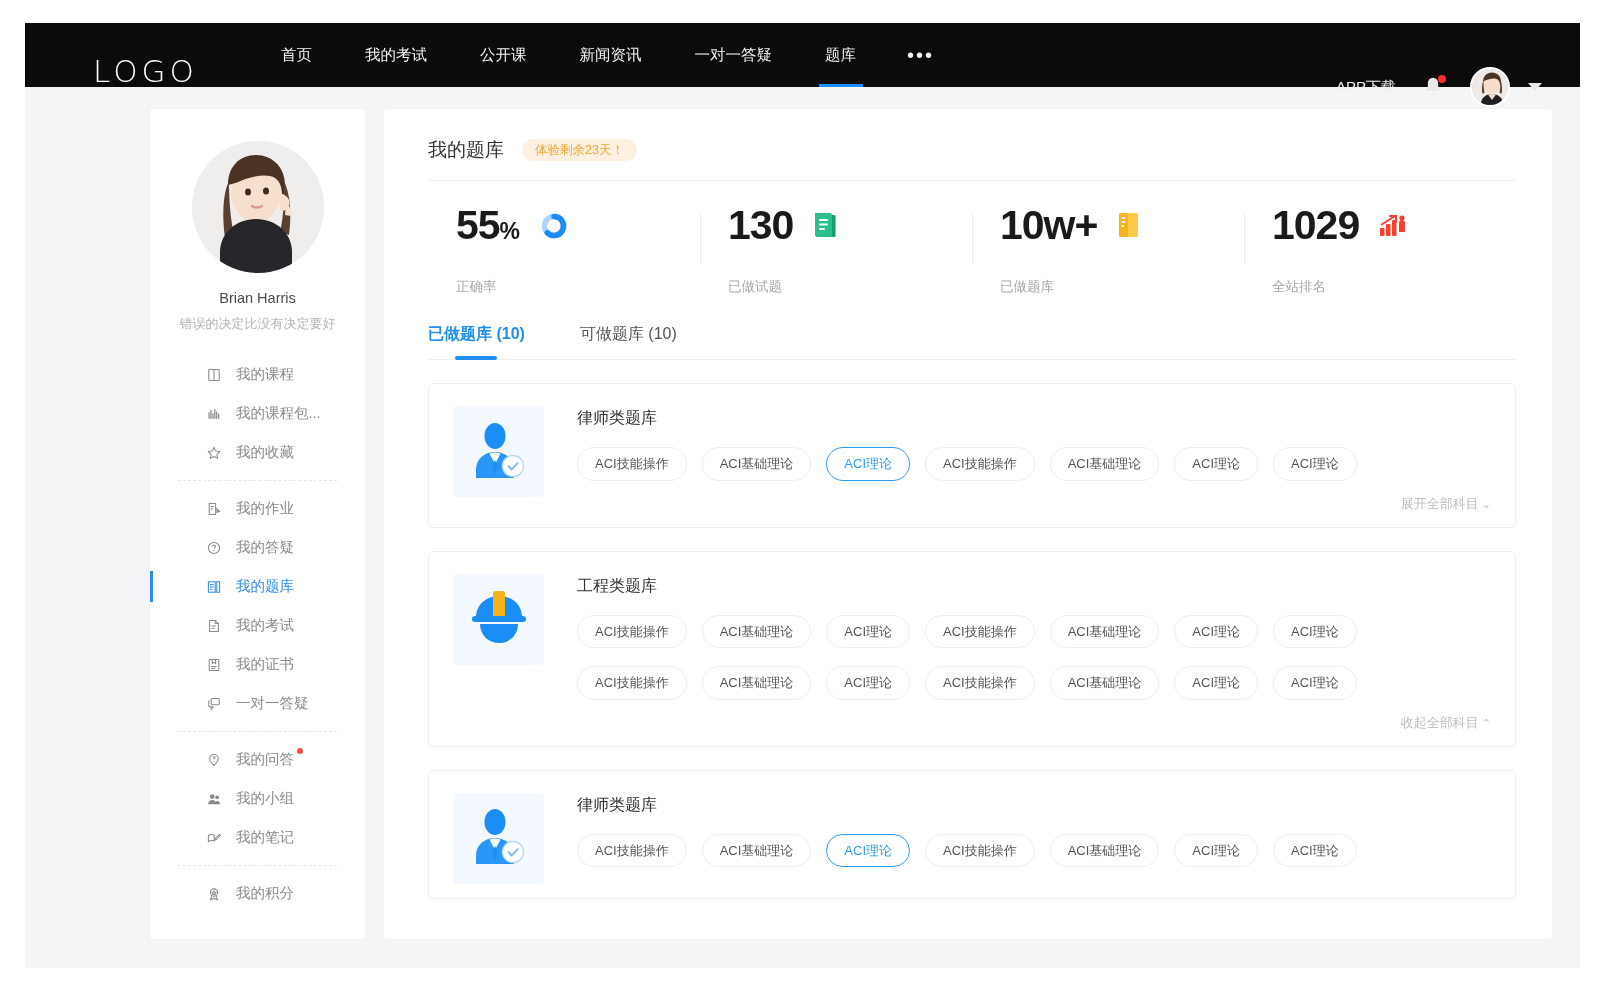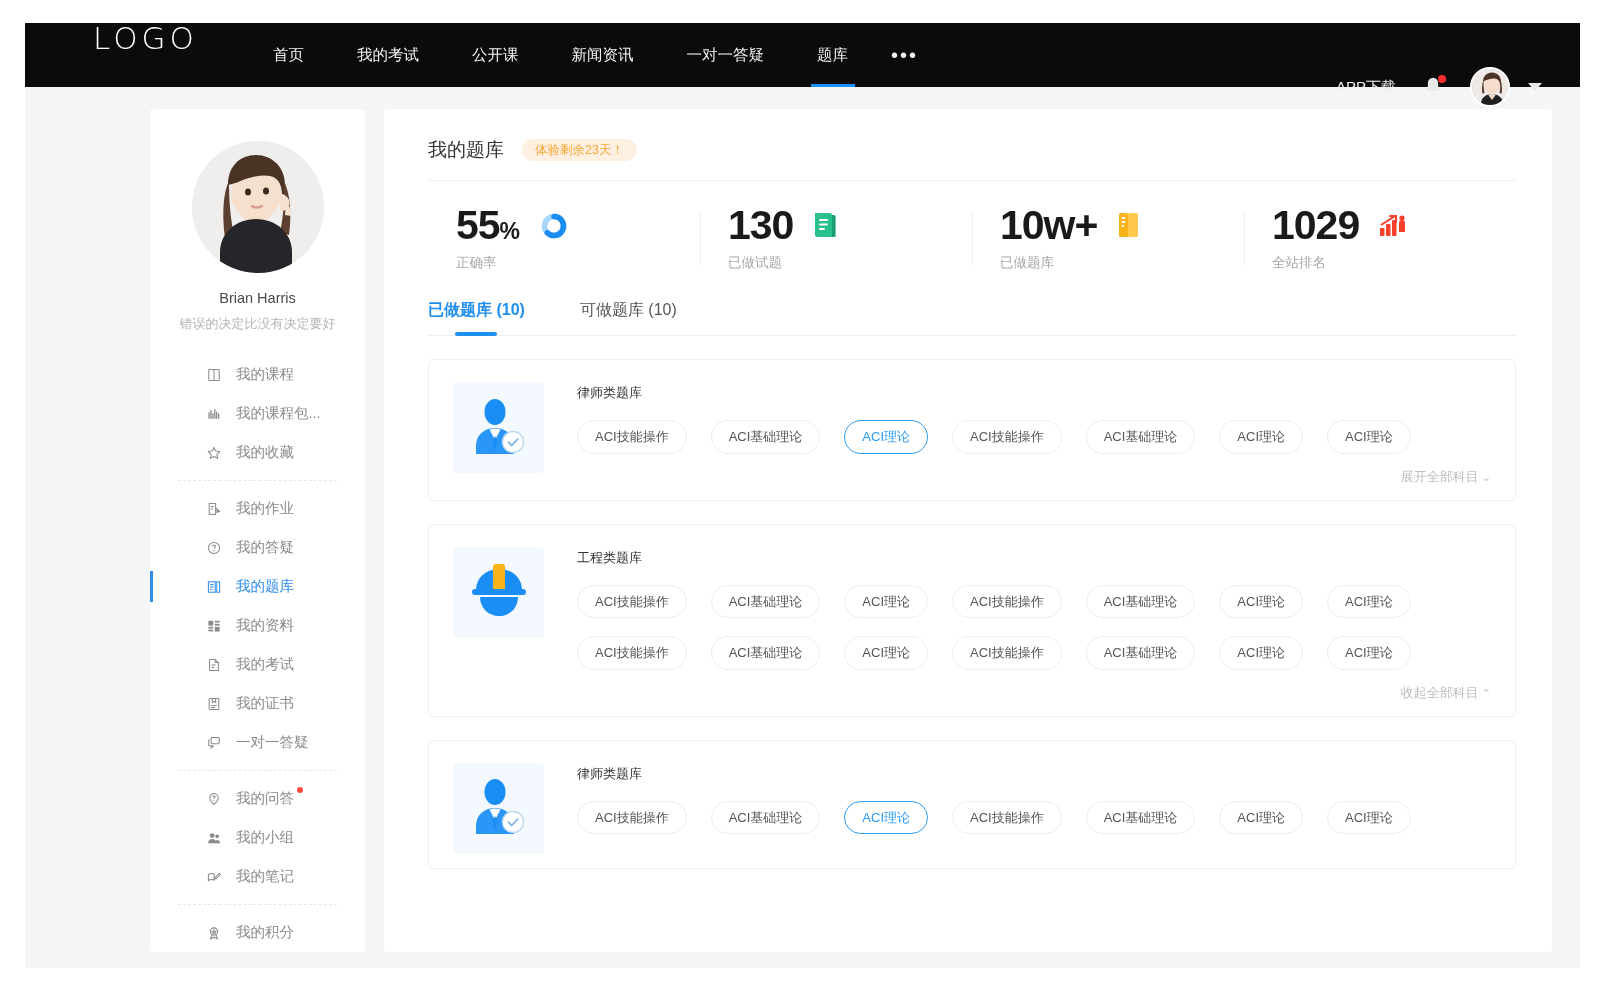--- a/index.html
+++ b/index.html
@@ -15,23 +15,24 @@
     width: 1555px; height: 945px;
     background: #f4f5f7;
     overflow: hidden;
   }
 
   
   .topnav {
     height: 64px;
     background: #0b0b0b;
     display: flex;
-    align-items: flex-start;
+    align-items: flex-end;
     padding: 0 0 0 68px;
     position: relative;
+    gap: 8px;
   }
   .logo {
     color: #ffffff;
     font-size: 31px;
     letter-spacing: 4px;
     font-weight: 300;
     font-family: "DejaVu Sans", sans-serif;
     margin-right: 75px;
     line-height: 1;
   }
@@ -201,21 +202,21 @@
     background: #ededed;
   }
   .stat-row { display: flex; align-items: center; }
   .stat-value {
     font-size: 41px; font-weight: bold; color: #1a1a1a;
     letter-spacing: -1px; line-height: 1;
   }
   .stat-value .pct { font-size: 23px; font-weight: bold; }
   .stat-ico { margin-left: 20px; display: flex; align-items: center; }
   .stat-label {
-    margin-top: 8px; font-size: 13.5px; color: #a8a8a8;
+    margin-top: 32px; font-size: 13.5px; color: #a8a8a8;
   }
 
   
   .tabs {
     display: flex; gap: 55px;
     margin-top: 20px;
     border-bottom: 1px solid #efefef;
   }
   .tab {
     font-size: 16px; color: #555555;
@@ -244,24 +245,24 @@
   }
   .card-ico {
     width: 91px; height: 91px;
     background: #f4f9ff;
     border-radius: 3px;
     flex: 0 0 91px;
     margin-right: 33px;
     display: flex; align-items: center; justify-content: center;
   }
   .card-body { flex: 1; min-width: 0; padding-top: 2px; }
-  .card-title { font-size: 13px; color: #333333; }
+  .card-title { font-size: 16px; color: #333333; }
   .chips {
     display: flex; flex-wrap: wrap;
-    gap: 12px 24px;
+    gap: 12px 15px;
     margin-top: 18px;
   }
   .chip {
     border: 1px solid #ededed;
     border-radius: 18px;
     padding: 8px 17px;
     font-size: 13px;
     color: #555555;
     background: #fff;
     cursor: pointer;
@@ -408,35 +409,20 @@
                 <line x1="5" y1="10" x2="9.5" y2="10" stroke="currentColor" stroke-width="1.3" fill="none"></line>
                 <line x1="5" y1="13" x2="8" y2="13" stroke="currentColor" stroke-width="1.3" fill="none"></line>
                 <path d="M13.5 3.5h3.5v13h-3.5z" stroke="currentColor" stroke-width="1.3" fill="none"></path>
               </svg>
             </span>
             <span class="mi-label">我的题库</span>
           </div>
           <div class="menu-item">
             <span class="mi-icon">
               <svg width="16" height="16" viewBox="0 0 20 20">
-                <g fill="currentColor">
-                  <rect x="3" y="3.5" width="6" height="6"></rect>
-                  <rect x="11" y="3.5" width="6" height="2.2"></rect>
-                  <rect x="11" y="7.3" width="6" height="2.2"></rect>
-                  <rect x="3" y="11" width="6" height="2.2"></rect>
-                  <rect x="3" y="14.5" width="6" height="2.2"></rect>
-                  <rect x="11" y="11" width="6" height="6"></rect>
-                </g>
-              </svg>
-            </span>
-            <span class="mi-label">我的资料</span>
-          </div>
-          <div class="menu-item">
-            <span class="mi-icon">
-              <svg width="16" height="16" viewBox="0 0 20 20">
                 <path d="M4.5 3h7l4 4v10h-11z" stroke="currentColor" stroke-width="1.3" fill="none"></path>
                 <path d="M11.5 3v4h4" stroke="currentColor" stroke-width="1.3" fill="none"></path>
                 <line x1="6.8" y1="10" x2="12" y2="10" stroke="currentColor" stroke-width="1.3" fill="none"></line>
                 <line x1="6.8" y1="13" x2="10.5" y2="13" stroke="currentColor" stroke-width="1.3" fill="none"></line>
               </svg>
             </span>
             <span class="mi-label">我的考试</span>
           </div>
           <div class="menu-item">
             <span class="mi-icon">

